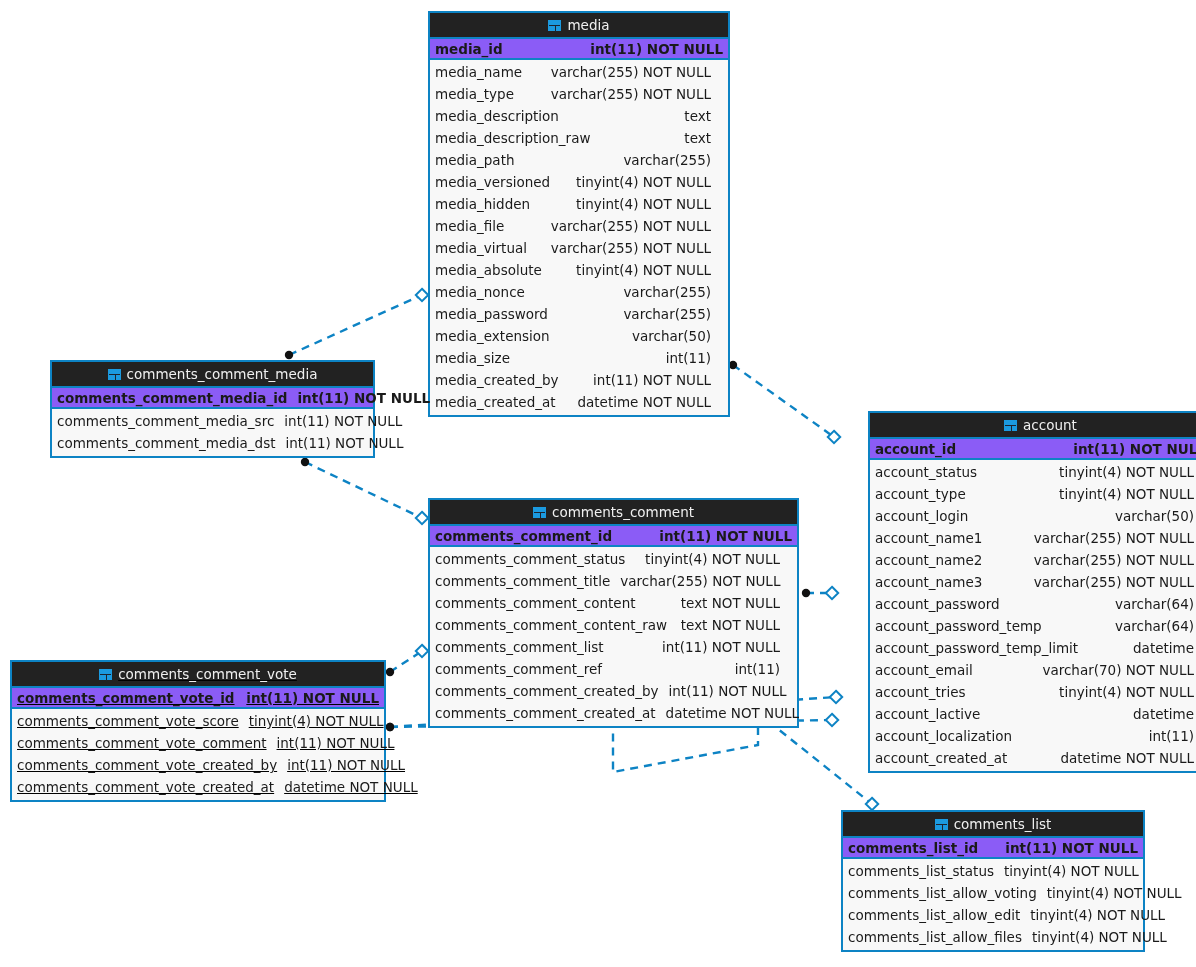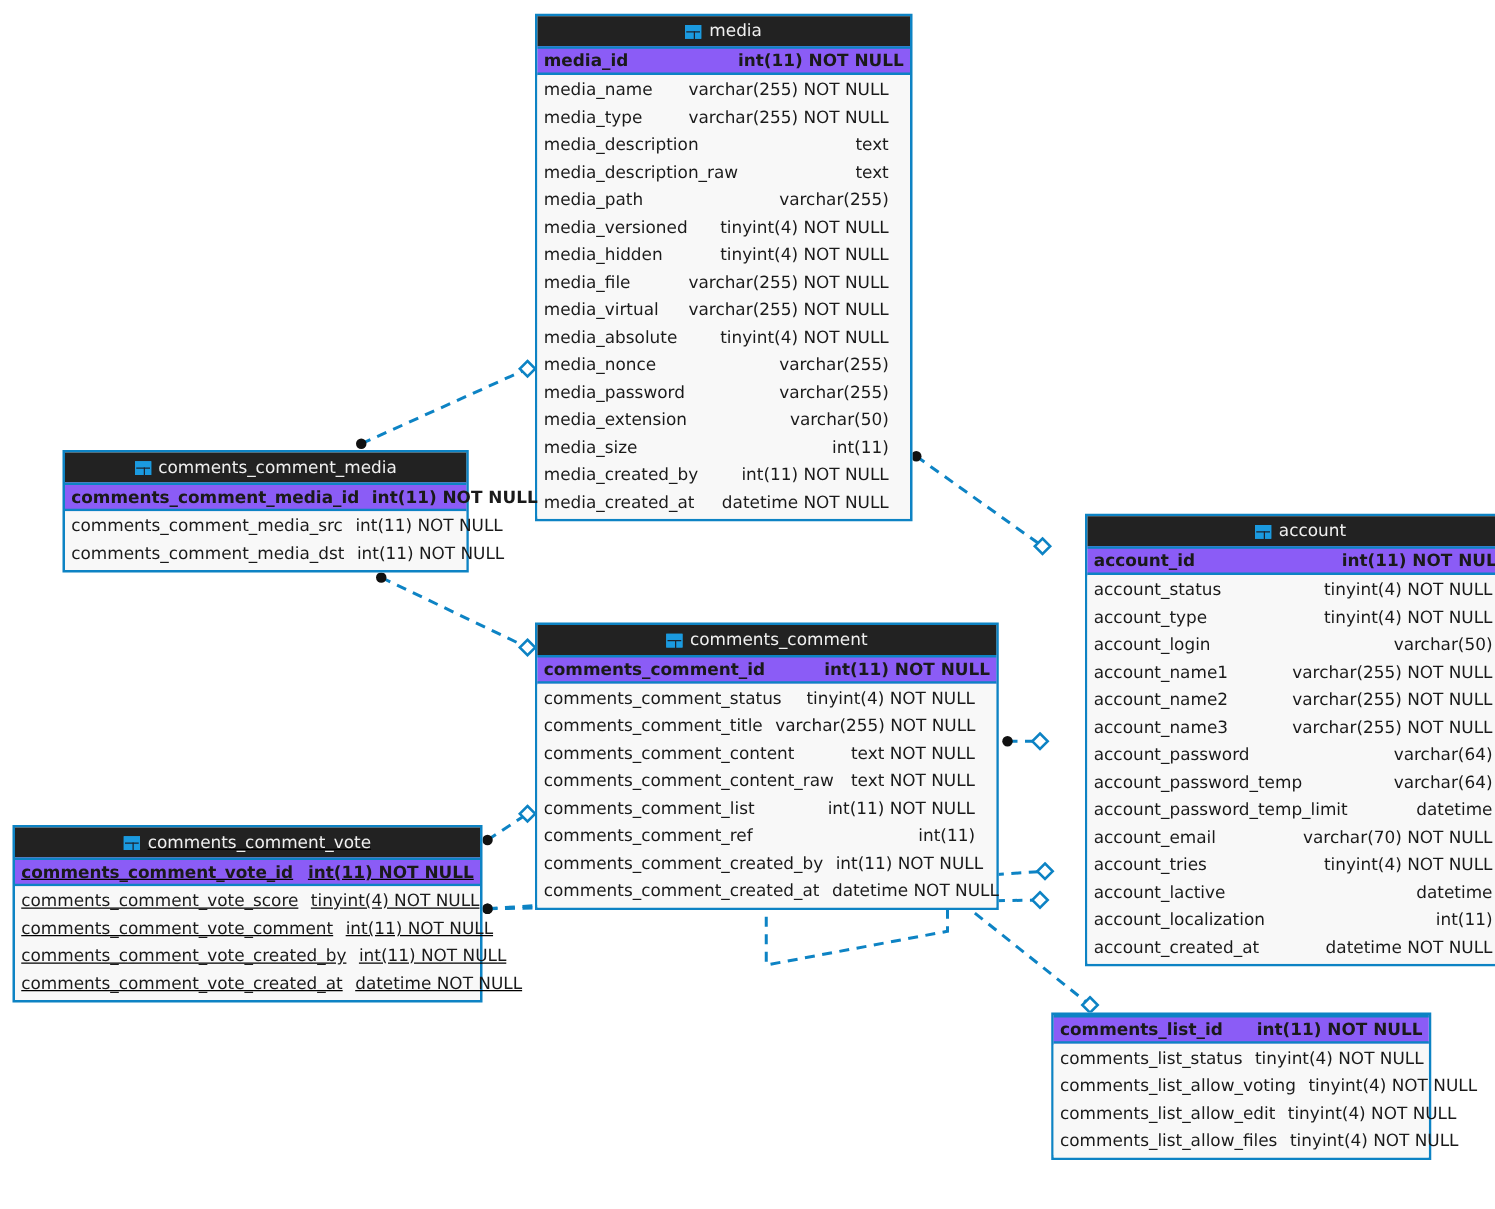--- a/index.html
+++ b/index.html
@@ -338,20 +338,24 @@
           <span class="cname">comments_comment_vote_created_by</span>
           <span class="ctype">int(11) NOT NULL</span>
         </div>
         <div class="row">
           <span class="cname">comments_comment_vote_created_at</span>
           <span class="ctype">datetime NOT NULL</span>
         </div>
       </div>
     </div>
     <div class="table" style="left: 841px; top: 810px; width: 304px;">
+      <div class="thead">
+        <span class="tbl-icon"></span>
+        <span>comments_list</span>
+      </div>
       <div class="row pkrow">
         <span class="cname">comments_list_id</span>
         <span class="ctype">int(11) NOT NULL</span>
       </div>
       <div class="rows">
         <div class="row">
           <span class="cname">comments_list_status</span>
           <span class="ctype">tinyint(4) NOT NULL</span>
         </div>
         <div class="row">

